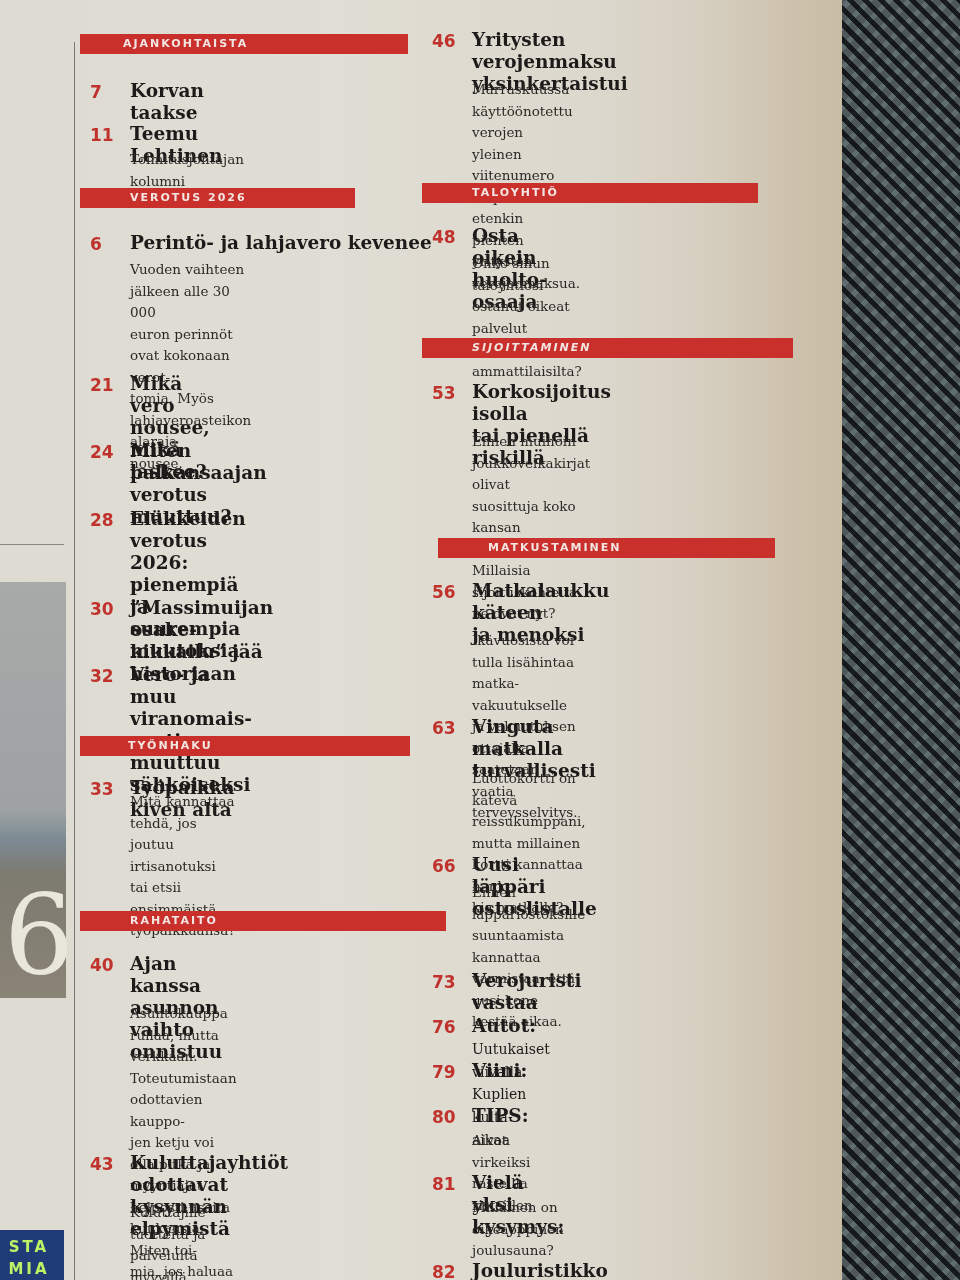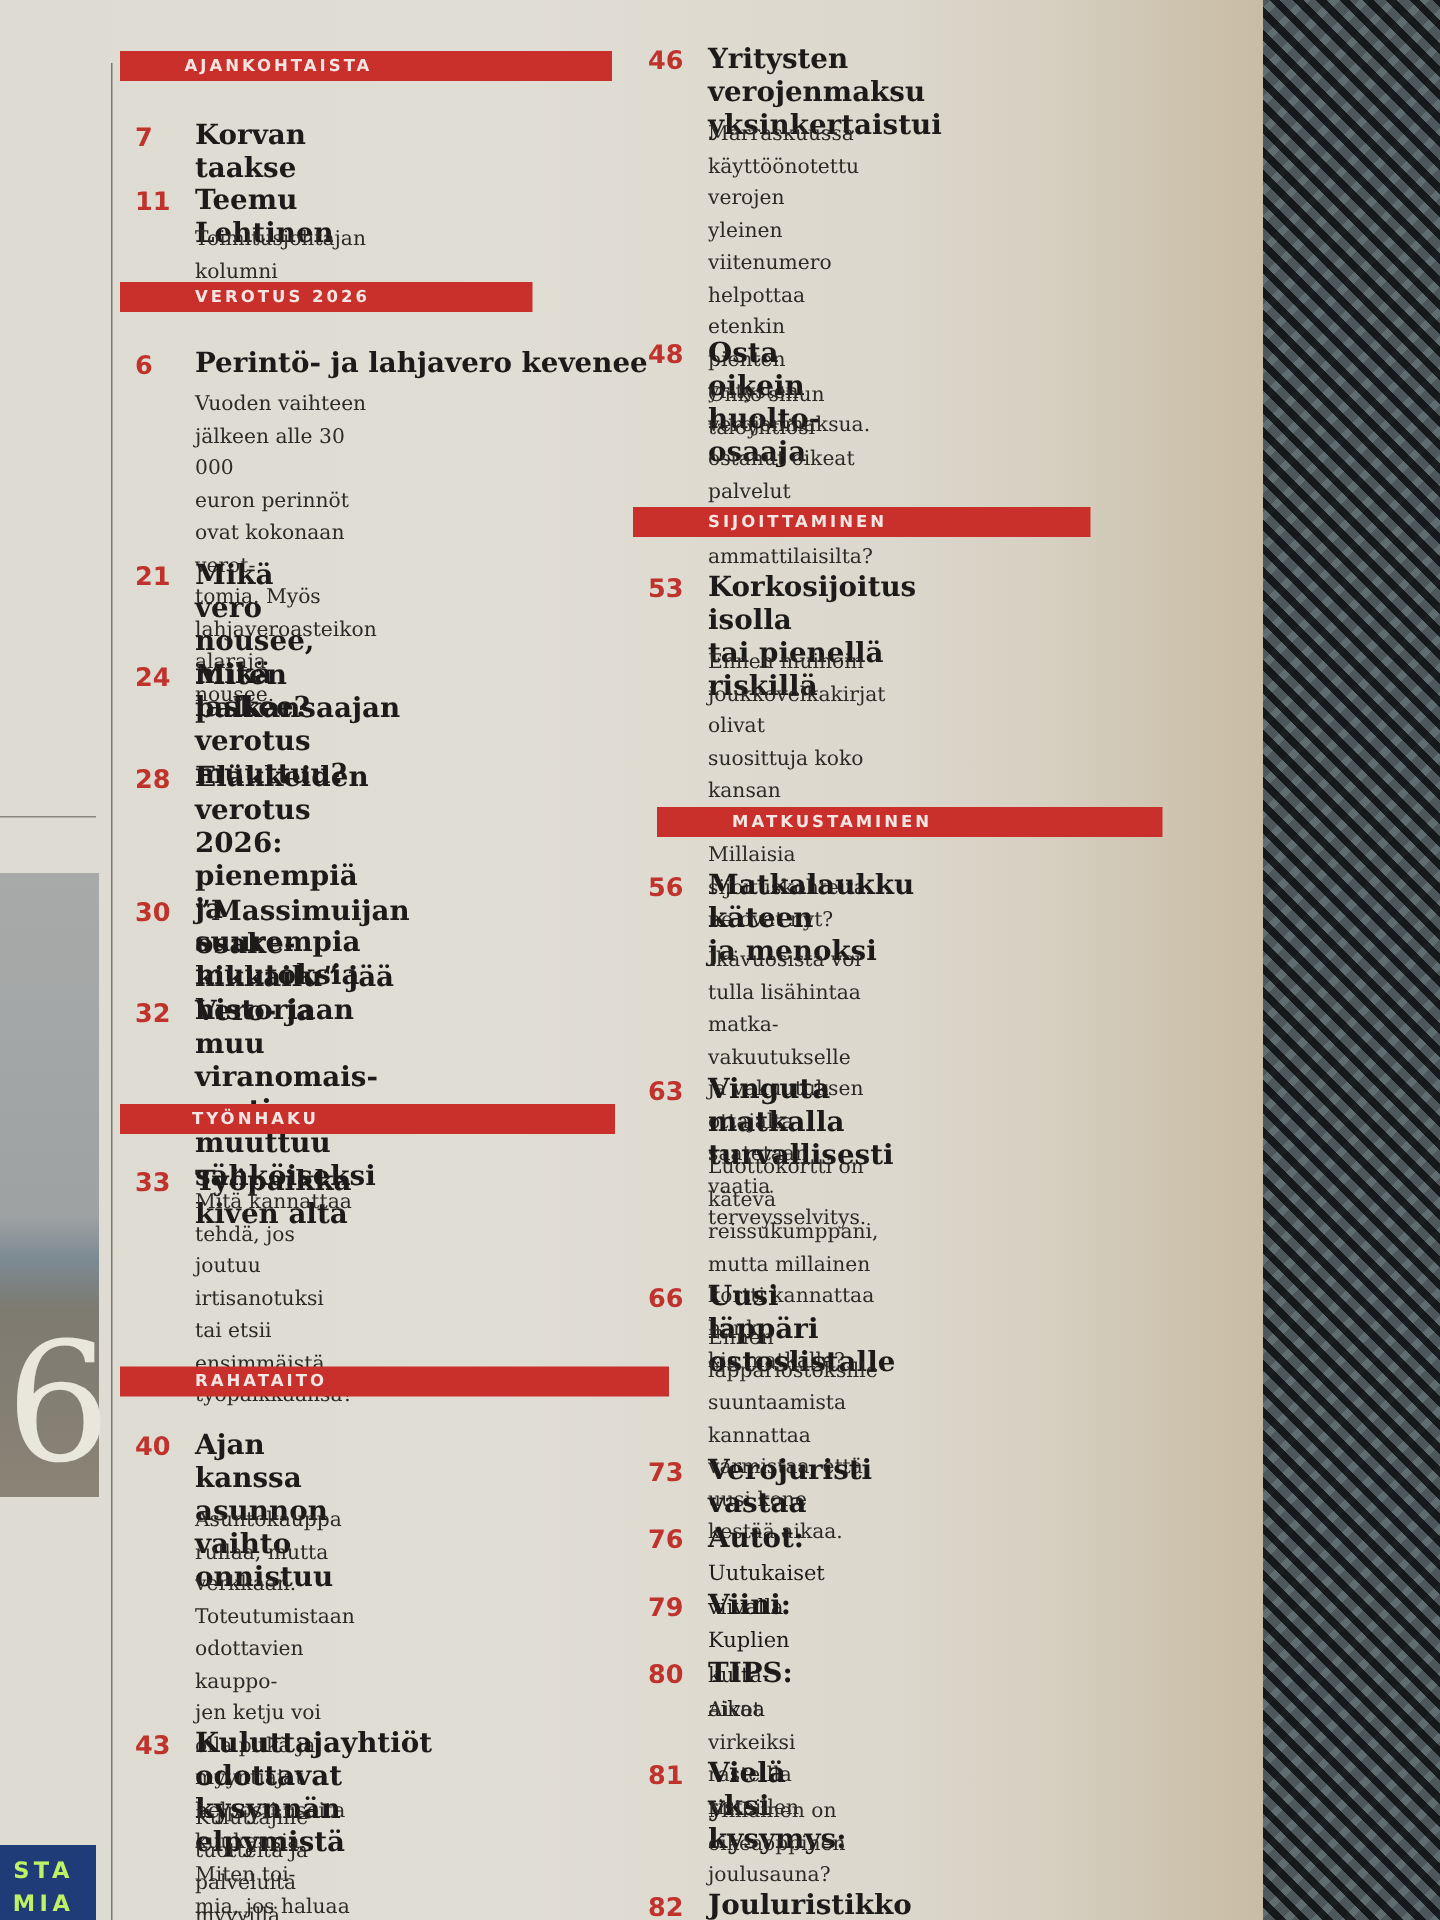--- a/index.html
+++ b/index.html
@@ -166,29 +166,30 @@
 
   <div class="entry" style="left:432px;top:29px;">
     <span class="num">46</span>
     <span class="title">Yritysten verojenmaksu
 yksinkertaistui</span>
     <span class="desc" style="top:50px;">Marraskuussa käyttöönotettu verojen
 yleinen viitenumero helpottaa etenkin
 pienten yritysten verojenmaksua.</span>
   </div>
 
+  <div class="section-bar" style="left:422px;top:183px;width:336px;">TALOYHTIÖ</div>
 
   <div class="entry" style="left:432px;top:225px;">
     <span class="num">48</span>
     <span class="title">Osta oikein huolto-osaaja</span>
     <span class="desc" style="top:28px;">Onko sinun taloyhtiösi ostanut oikeat
 palvelut huollon ammattilaisilta?</span>
   </div>
 
-  <div class="section-bar" style="left:422px;top:338px;width:305px;">SIJOITTAMINEN</div>
+  <div class="section-bar" style="left:422px;top:338px;width:371px;font-style:italic;">SIJOITTAMINEN</div>
 
   <div class="entry" style="left:432px;top:381px;">
     <span class="num">53</span>
     <span class="title">Korkosijoitus isolla
 tai pienellä riskillä</span>
     <span class="desc" style="top:50px;">Ennen muinoin joukkovelkakirjat olivat
 suosittuja koko kansan korkopapereita.
 Millaisia sijoituskohteita ne ovat nyt?</span>
   </div>
 

